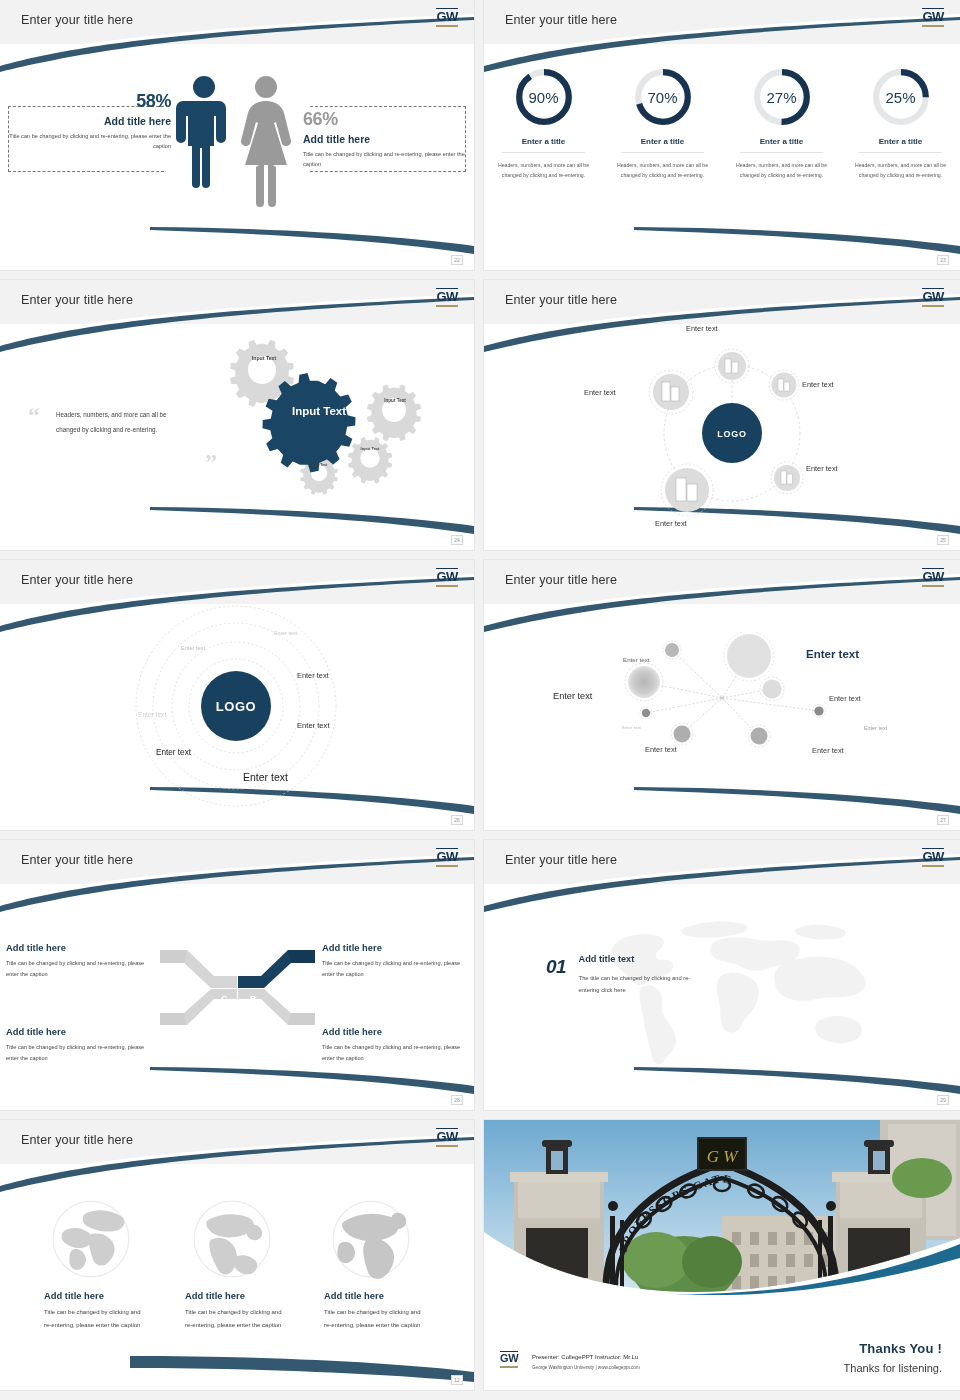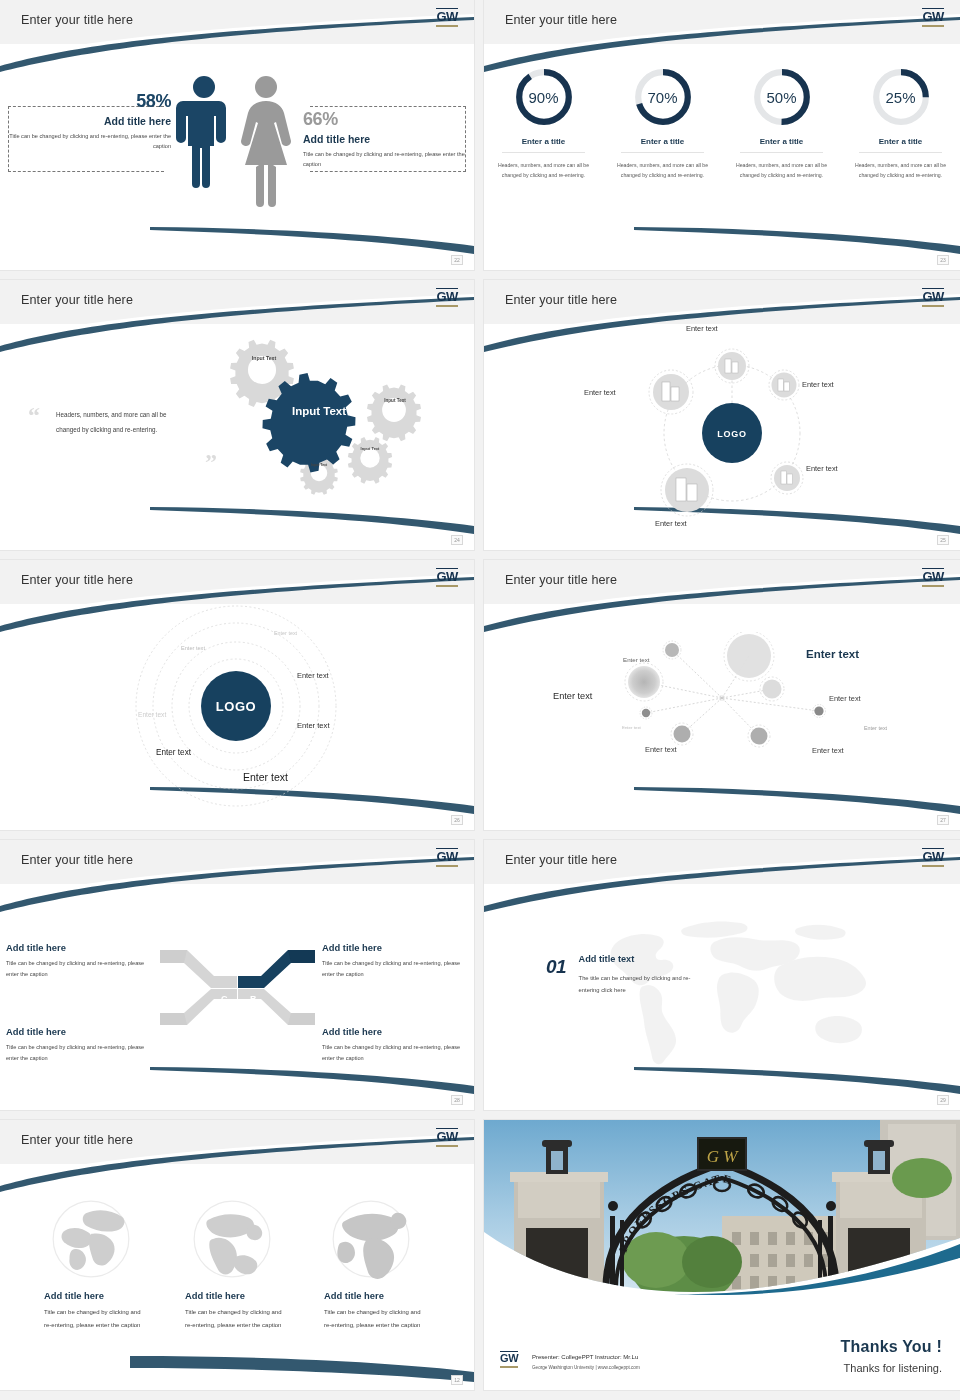--- a/index.html
+++ b/index.html
@@ -112,21 +112,21 @@
   .num-p { font-size:5.8px; color:#494949; line-height:2.1; margin-top:6px; }
 
   
   .globe-col { position:absolute; top:76px; width:148px; }
   .globe-h { font-size:9.4px; font-weight:700; color:#1b3850; margin-top:8px; }
   .globe-p { font-size:6px; color:#3f3f3f; line-height:2.1; margin-top:5px; }
 
   
   .photo { position:absolute; left:0; top:0; right:0; height:182px; overflow:hidden; }
   .thanks-area { position:absolute; left:0; right:0; bottom:0; height:92px; background:#fff; }
-  .thanks-big { position:absolute; right:18px; bottom:34px; font-size:16px;
+  .thanks-big { position:absolute; right:18px; bottom:34px; font-size:13px;
       font-weight:700; color:#1b3850; letter-spacing:.2px; }
   .thanks-sub { position:absolute; right:18px; bottom:16px; font-size:11px; color:#3a3a3a; }
   .pres-logo { position:absolute; left:16px; bottom:22px; font-size:11px; font-weight:700;
       color:#17334f; letter-spacing:-.4px; border-bottom:2px solid #a89968;
       border-top:1px solid #17334f; padding:1px 0 2px; line-height:1; }
   .pres-l1 { position:absolute; left:48px; bottom:30px; font-size:6px; color:#2e2e2e; }
   .pres-l2 { position:absolute; left:48px; bottom:20px; font-size:4.6px; color:#555; }
 </style>
 </head>
 <body>
@@ -210,21 +210,21 @@
           <div class="donut-rule"></div>
           <div class="donut-desc">Headers, numbers, and more can all be changed by clicking and re-entering.</div>
         </div>
 
         <div class="donut-col">
           <div class="donut-wrap">
             <svg viewBox="0 0 40 40" style="width:62px;height:62px;transform:rotate(-90deg)">
               <circle cx="20" cy="20" r="16" fill="none" stroke="#e4e6e8" stroke-width="4"></circle>
               <circle cx="20" cy="20" r="16" fill="none" stroke="#17334f" stroke-width="4" stroke-dasharray="50.26 100.53" stroke-linecap="butt"></circle>
             </svg>
-            <div class="donut-val">50%</div>
+            <div class="donut-val">27%</div>
           </div>
           <div class="donut-title">Enter a title</div>
           <div class="donut-rule"></div>
           <div class="donut-desc">Headers, numbers, and more can all be changed by clicking and re-entering.</div>
         </div>
 
         <div class="donut-col">
           <div class="donut-wrap">
             <svg viewBox="0 0 40 40" style="width:62px;height:62px;transform:rotate(-90deg)">
               <circle cx="20" cy="20" r="16" fill="none" stroke="#e4e6e8" stroke-width="4"></circle>

